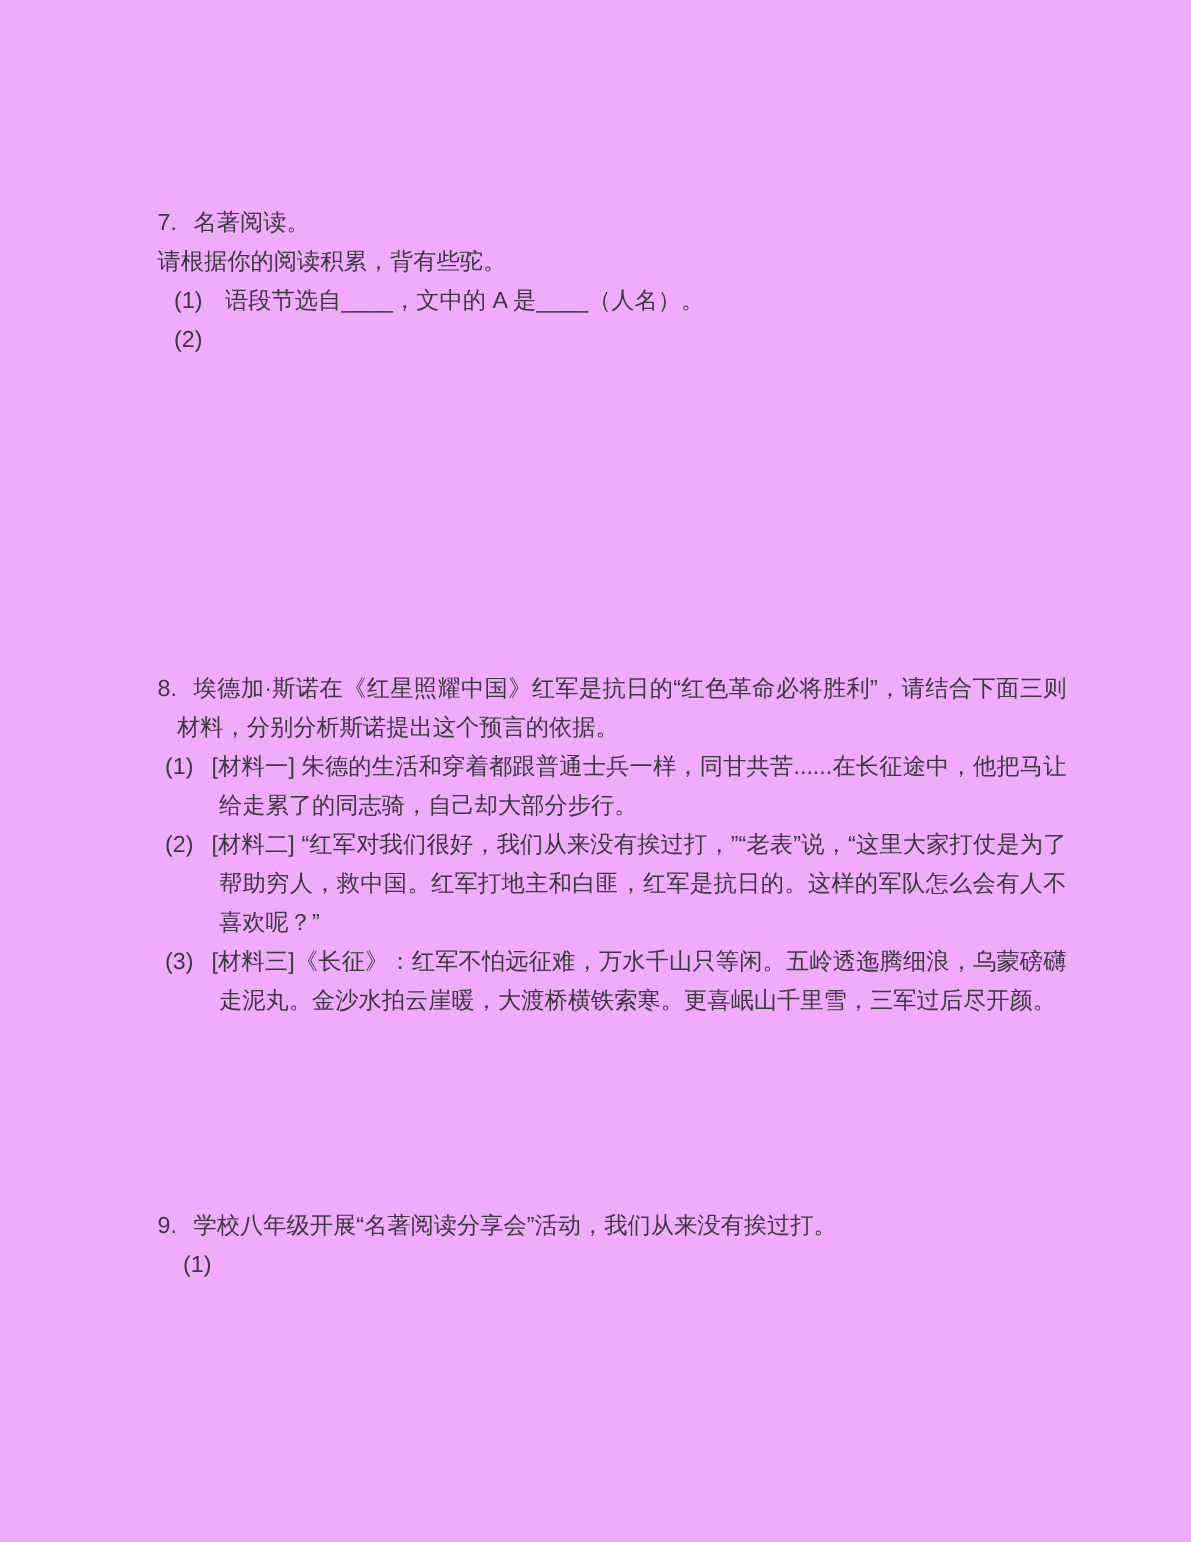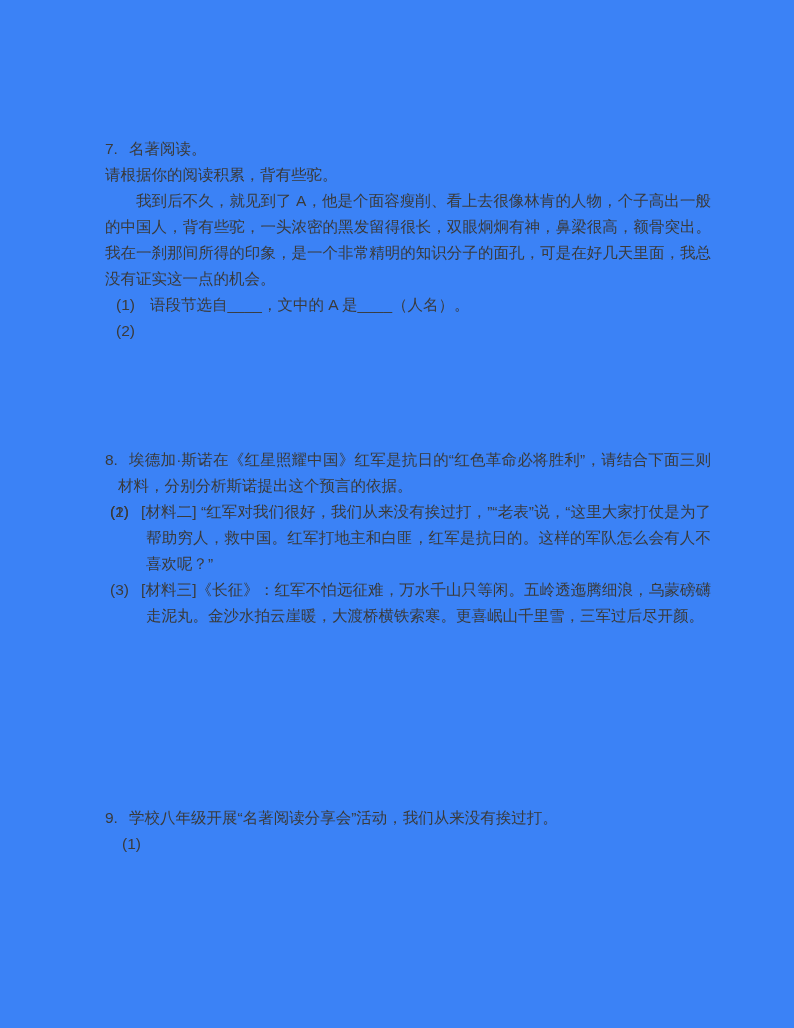--- a/index.html
+++ b/index.html
@@ -4,21 +4,21 @@
 <style>
   html, body {
     margin: 0;
     padding: 0;
     background: #ffffff;
   }
   .page {
     position: relative;
     width: 794px;
     height: 1028px;
-    background: #3b82f6;
+    background: #f0abfc;
     color: #3a3a3a;
     font-family: "Liberation Sans", sans-serif;
     font-size: 15.5px;
     line-height: 26px;
     overflow: hidden;
   }
   .q {
     position: absolute;
     left: 105px;
     width: 606px;
@@ -69,36 +69,35 @@
 </head>
 <body>
 
 <main class="page">
 
   <section class="q" style="top:136px">
     <div class="head">
       <span class="num">7.</span><span>名著阅读。</span>
     </div>
     <p class="indent1">请根据你的阅读积累，背有些驼。</p>
-    <p class="passage">我到后不久，就见到了 A，他是个面容瘦削、看上去很像林肯的人物，个子高出一般的中国人，背有些驼，一头浓密的黑发留得很长，双眼炯炯有神，鼻梁很高，额骨突出。我在一刹那间所得的印象，是一个非常精明的知识分子的面孔，可是在好几天里面，我总没有证实这一点的机会。</p>
     <div class="sub sub-a">
       <span class="slabel">(1)</span><span>语段节选自____，文中的 A 是____（人名）。</span>
     </div>
     <div class="sub sub-a">
       <span class="slabel">(2)</span>
     </div>
   </section>
 
   <section class="q" style="top:447px">
     <div class="stem-wrap">
       <span class="num">8.</span>
       <p class="stem">埃德加·斯诺在《红星照耀中国》红军是抗日的“红色革命必将胜利”，请结合下面三则材料，分别分析斯诺提出这个预言的依据。</p>
     </div>
     <div class="sub sub-b">
-      <span class="slabel">(1)</span>
+      <span class="slabel">(1)</span><span>[材料一] 朱德的生活和穿着都跟普通士兵一样，同甘共苦......在长征途中，他把马让给走累了的同志骑，自己却大部分步行。</span>
     </div>
     <div class="sub sub-b">
       <span class="slabel">(2)</span><span>[材料二] “红军对我们很好，我们从来没有挨过打，”“老表”说，“这里大家打仗是为了帮助穷人，救中国。红军打地主和白匪，红军是抗日的。这样的军队怎么会有人不喜欢呢？”</span>
     </div>
     <div class="sub sub-b">
       <span class="slabel">(3)</span><span>[材料三]《长征》：红军不怕远征难，万水千山只等闲。五岭透迤腾细浪，乌蒙磅礴走泥丸。金沙水拍云崖暖，大渡桥横铁索寒。更喜岷山千里雪，三军过后尽开颜。</span>
     </div>
   </section>
 
   <section class="q" style="top:805px">

